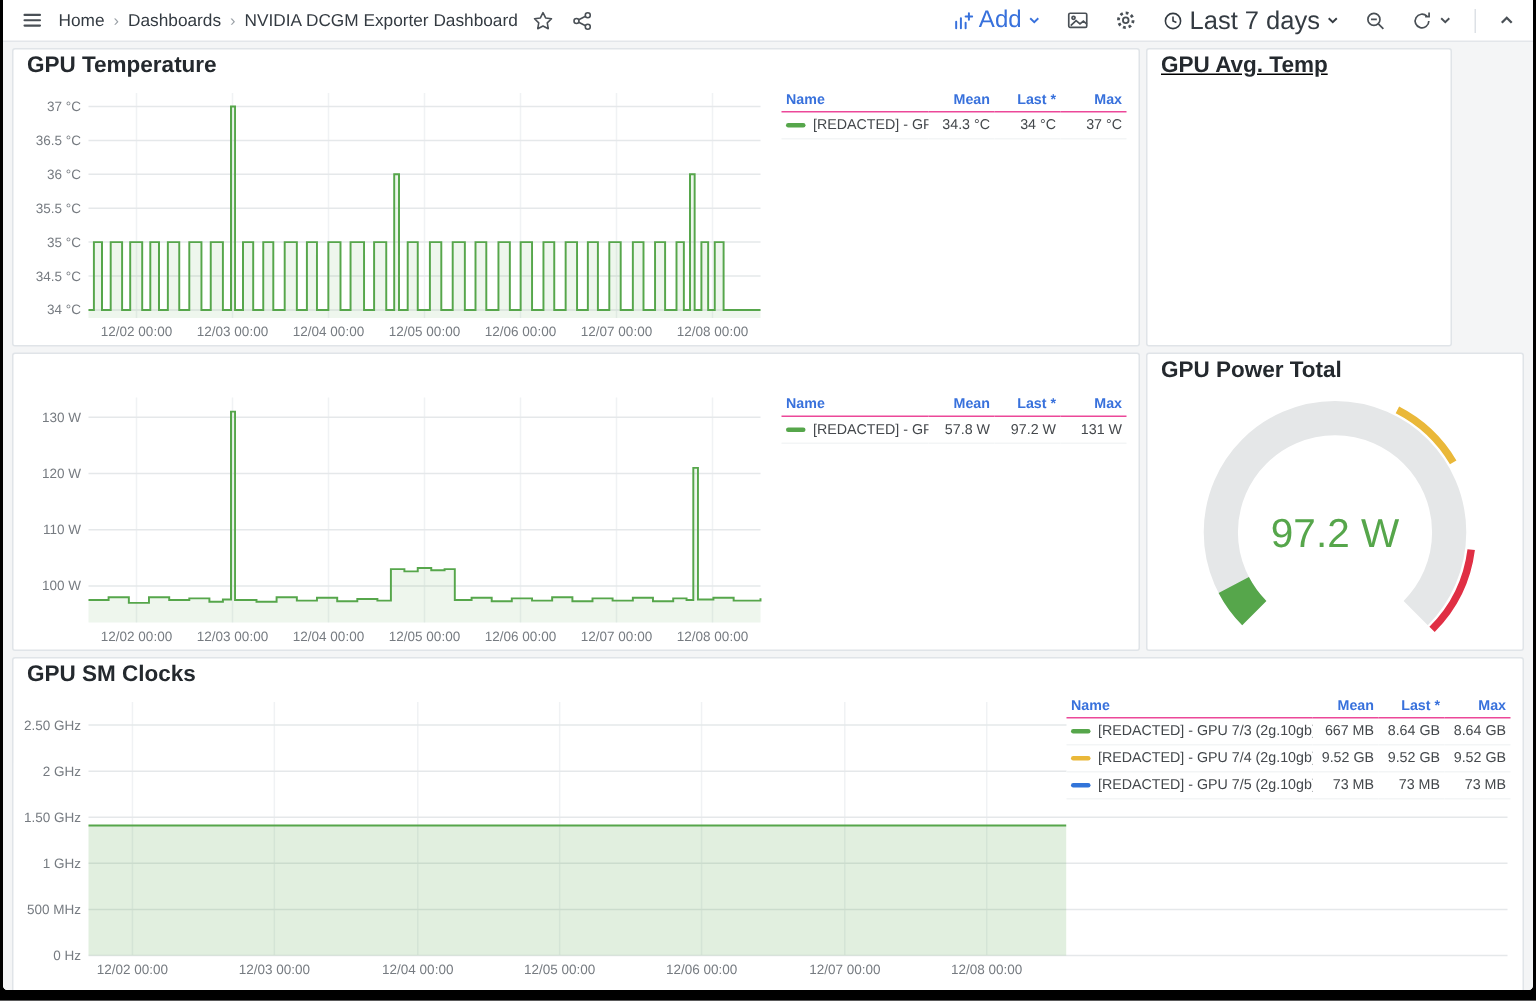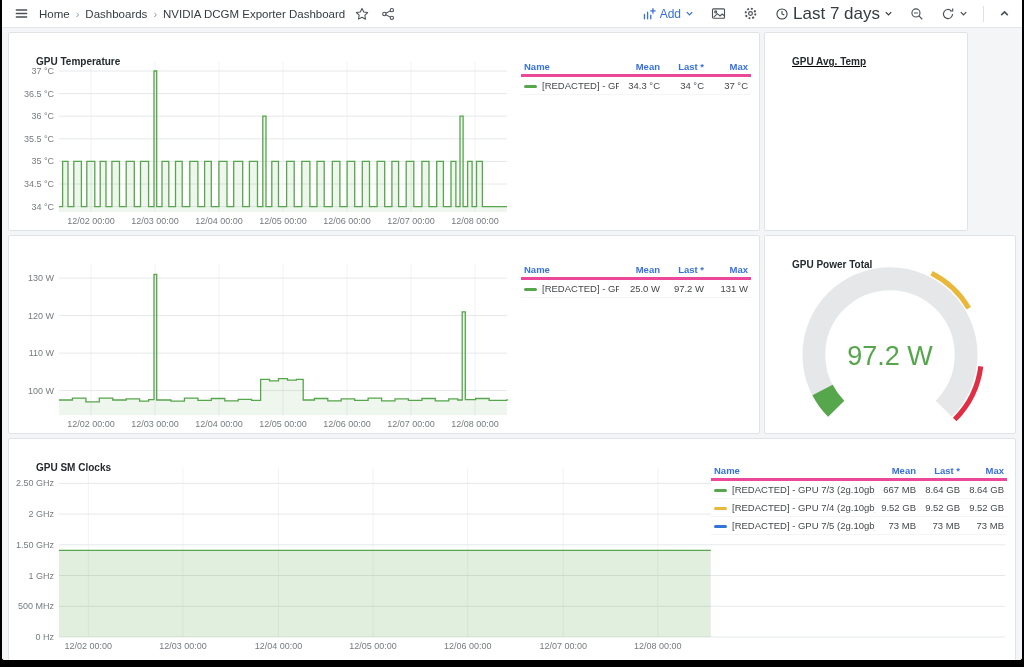--- a/index.html
+++ b/index.html
@@ -10,42 +10,42 @@
   
   .navbar{position:absolute;top:0;left:0;right:0;height:28px;background:#fff;border-bottom:1px solid #e3e6ea;
           display:flex;align-items:center;padding:0 10px;gap:8px;box-sizing:border-box;}
   .icon-btn{background:none;border:none;padding:2px;margin:0;display:flex;align-items:center;gap:4px;
             cursor:pointer;color:#4a5056;font-family:inherit;}
   .breadcrumbs{display:flex;align-items:flex-start;gap:6px;font-size:11.5px;color:#343b42;}
   .breadcrumbs a{color:#343b42;text-decoration:none;font-weight:500;cursor:pointer;}
   .breadcrumbs .sep{color:#9aa0a6;font-size:11px;}
   .breadcrumbs .current{font-weight:500;color:#343b42;}
   .nav-right{margin-left:auto;display:flex;align-items:center;gap:13px;}
-  .add-btn{color:#3871dc;font-size:12px;font-weight:500;}
+  .add-btn{color:#3871dc;font-size:16px;font-weight:500;}
   .time-btn{color:#343b42;font-size:17px;font-weight:500;}
   .nav-divider{width:1px;height:16px;background:#dde1e6;}
 
   
   .dash{position:absolute;top:28px;left:0;right:0;bottom:0;background:#f4f5f6;}
   .panel{position:absolute;background:#fff;border:1px solid #e0e4e8;border-radius:2px;box-sizing:border-box;}
-  .panel-title{margin:18px;height:22px;line-height:22px;padding:0 9px;font-size:10px;font-weight:700;color:#24292e;cursor:pointer;}
+  .panel-title{margin:0;height:22px;line-height:22px;padding:0 9px;font-size:15px;font-weight:700;color:#24292e;cursor:pointer;}
   .p-temp{left:6px;top:4px;width:752px;height:199px;}
   .p-temp-gauge{left:762px;top:4px;width:204px;height:199px;text-decoration:underline;}
   .p-power{left:6px;top:207px;width:752px;height:199px;}
   .p-power-gauge{left:762px;top:207px;width:252px;height:199px;}
   .p-sm{left:6px;top:410px;width:1008px;height:278px;}
 
   .ts-chart{position:absolute;left:2px;top:22px;bottom:2px;width:504px;}
   .ts-chart.full{width:auto;right:2px;}
   .gauge{position:absolute;left:0;right:0;top:22px;bottom:2px;}
 
   .ts-legend{position:absolute;left:512px;right:8px;top:26px;}
   .sm-legend{position:absolute;right:8px;top:24px;width:296px;background:#fff;}
   .legend-table{width:100%;border-collapse:collapse;table-layout:fixed;}
-  .legend-table th{font-size:9.5px;font-weight:600;color:#3871dc;text-align:right;padding:2px 3px;cursor:pointer;white-space:nowrap;border-bottom:3px solid #ec4899;}
+  .legend-table th{font-size:9.5px;font-weight:600;color:#3871dc;text-align:right;padding:2px 3px;cursor:pointer;white-space:nowrap;border-bottom:1px solid #ec4899;}
   .legend-table th.name{text-align:left;}
   .legend-table td{font-size:9.5px;color:#44484c;text-align:right;padding:3px 3px;white-space:nowrap;overflow:hidden;border-bottom:1px solid #f3f5f6;}
   .legend-table td.name{text-align:left;cursor:pointer;}
   .legend-table col.c-num{width:44px;}
   .swatch{display:inline-block;width:13px;height:3px;border-radius:2px;margin-right:5px;vertical-align:middle;}
 
   svg{display:block;}
   svg text{font-family:"Liberation Sans",sans-serif;}
   .tk{font-size:9px;fill:#767b81;}
   .gauge-value{font-size:27px;font-weight:500;}
@@ -251,21 +251,21 @@
                 <tr>
             <th class="name">Name</th>
             <th>Mean</th>
             <th>Last *</th>
             <th>Max</th>
           </tr>
               </thead>
           <tbody>
             <tr>
               <td class="name"><span class="swatch" style="background: rgb(86, 166, 75);"></span><span>[REDACTED] - GPU 7</span></td>
-              <td>25.0 W</td>
+              <td>57.8 W</td>
               <td>97.2 W</td>
               <td>131 W</td>
             </tr>
           </tbody>
         </table>
       </div>
     </section>
 
     <section class="panel p-power-gauge">
       <h2 class="panel-title">GPU Power Total</h2>

